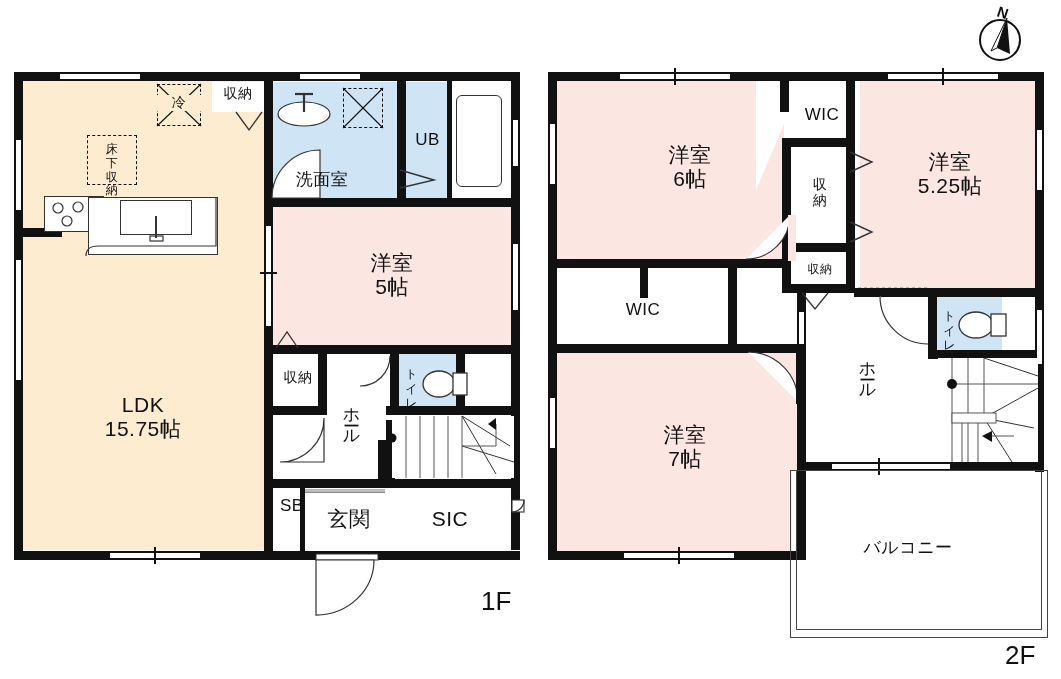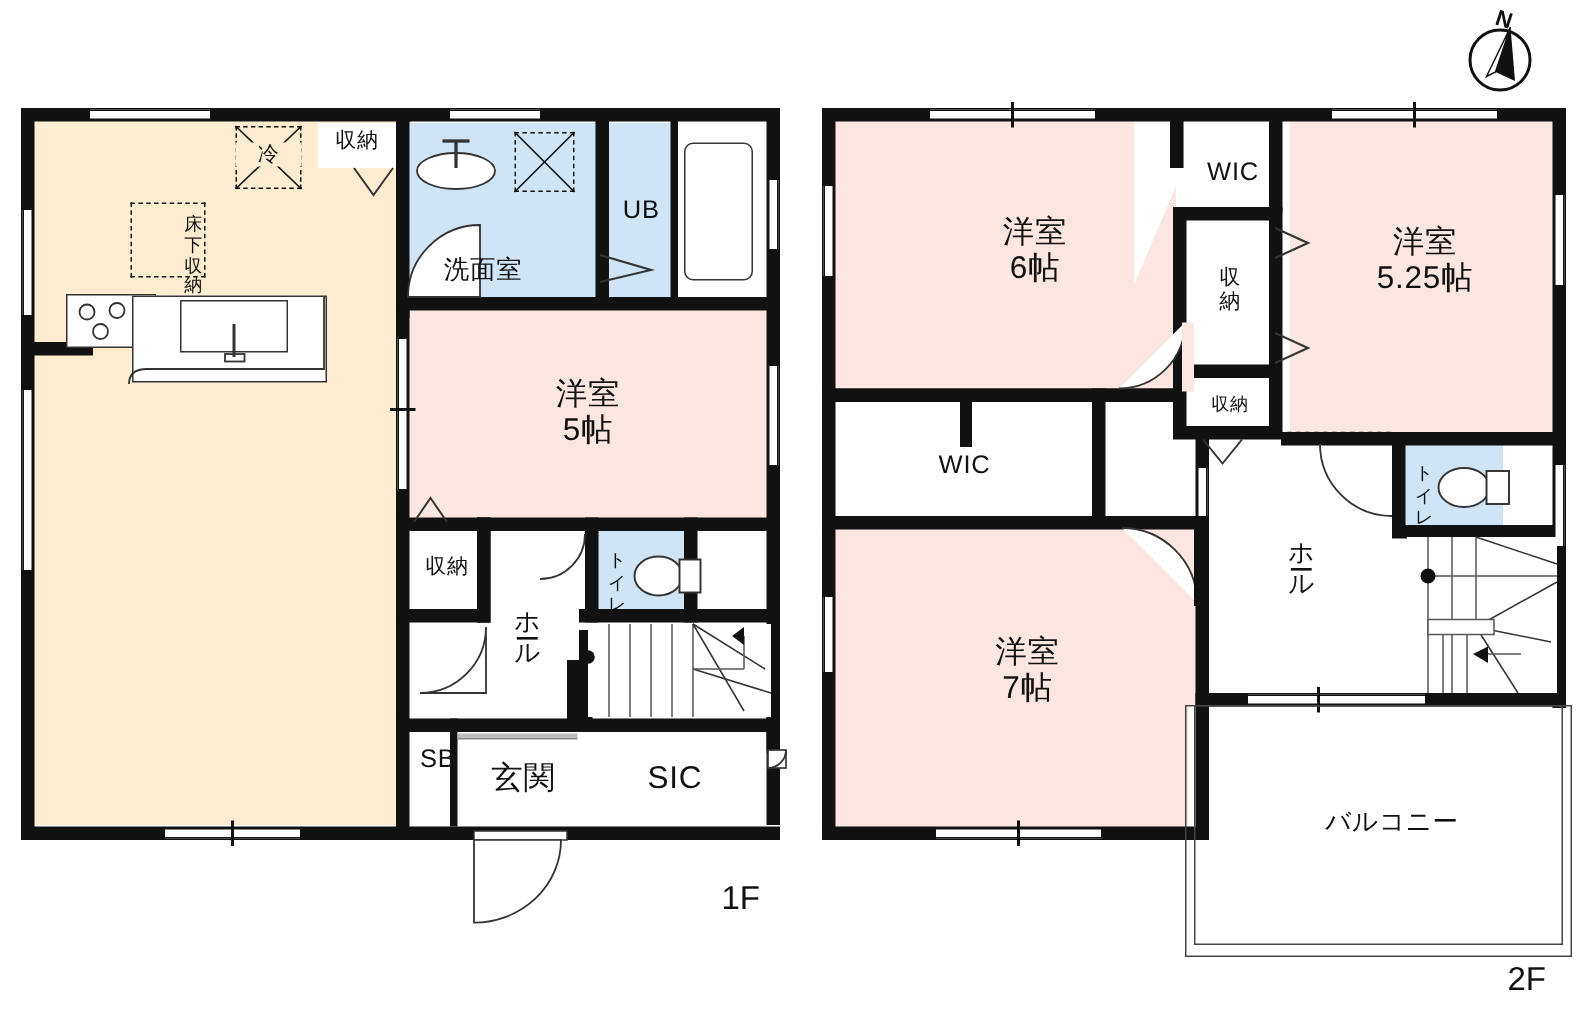--- a/index.html
+++ b/index.html
@@ -13,21 +13,21 @@
   .fill-room{background:#FCE6E2;}
   .fill-wet{background:#CFE4F5;}
   .fill-white{background:#FFFFFF;}
   .label{position:absolute;text-align:center;line-height:1.12;
          white-space:nowrap;letter-spacing:.5px;}
   .lbl-lg{font-size:21px;}
   .lbl-md{font-size:17px;}
   .lbl-sm{font-size:14px;}
   .lbl-xs{font-size:12px;}
   .vert{writing-mode:vertical-rl;text-orientation:upright;letter-spacing:1px;}
-  .floor-tag{position:absolute;font-size:22px;color:#111;}
+  .floor-tag{position:absolute;font-size:26px;color:#111;}
   
   .win{position:absolute;background:#ffffff;border-top:1.5px solid #111;
        border-bottom:1.5px solid #111;box-sizing:border-box;}
   .win-v{position:absolute;background:#ffffff;border-left:1.5px solid #111;
          border-right:1.5px solid #111;box-sizing:border-box;}
   .win-mid{position:absolute;background:#111;}
   .thin{position:absolute;background:#555;}
   .dash{position:absolute;border:1.4px dashed #111;box-sizing:border-box;}
   .outline{position:absolute;border:1.3px solid #333;box-sizing:border-box;}
   svg{position:absolute;overflow:visible;}
@@ -109,21 +109,21 @@
   </svg>
 
   <div class="dash" style="left:157px; top:84px; width:44px; height:42px;"></div>
   <svg style="left:157px;top:84px;width:44px;height:42px;">
     <line x1="0" y1="0" x2="44" y2="42" stroke="#111" stroke-width="1.1"></line>
     <line x1="44" y1="0" x2="0" y2="42" stroke="#111" stroke-width="1.1"></line>
   </svg>
   <div class="label lbl-sm" style="left:157px; top:95px; width:44px; background:#FDECCF;">冷</div>
 
   <div class="dash" style="left:87px; top:135px; width:50px; height:50px;"></div>
-  <div class="label lbl-xs" style="left:104px; top:143px; width:50px;">
+  <div class="label lbl-xs" style="left:87px; top:143px; width:50px;">
     <span style="display:inline-block;width:24px;white-space:normal;line-height:1.15;">床下収納</span>
   </div>
 
   <svg style="left:276px;top:86px;width:60px;height:46px;">
     <ellipse cx="28" cy="28" rx="26" ry="12" fill="#fff" stroke="#333" stroke-width="1.2"></ellipse>
     <line x1="28" y1="8" x2="28" y2="26" stroke="#333" stroke-width="2.2"></line>
     <line x1="19" y1="8" x2="37" y2="8" stroke="#333" stroke-width="2.2"></line>
   </svg>
   <div class="dash" style="left:343px; top:88px; width:40px; height:40px;"></div>
   <svg style="left:343px;top:88px;width:40px;height:40px;">
@@ -175,20 +175,24 @@
     <rect x="0" y="0" width="12" height="12" fill="#fff" stroke="#333" stroke-width="1.1"></rect>
     <path d="M12 0 A12 12 0 0 1 0 12" fill="none" stroke="#333" stroke-width="1.2"></path>
   </svg>
   <svg style="left:316px;top:560px;width:62px;height:60px;">
     <rect x="0" y="-6" width="62" height="6" fill="#fff" stroke="#333" stroke-width="1"></rect>
     <path d="M0 0 L0 58 A58 58 0 0 0 58 0 Z" fill="#fff" stroke="#333" stroke-width="1.2" transform="scale(1,0.95)"></path>
   </svg>
   <div class="thin" style="left:305px; top:489px; width:80px; height:3px;background:#bbb;"></div>
   <div class="thin" style="left:305px; top:492px; width:80px; height:1px;background:#888;"></div>
 
+  <div class="label lbl-lg" style="left:83px; top:393px; width:120px;">
+    <div>LDK</div>
+    <div>15.75帖</div>
+  </div>
   <div class="label lbl-md" style="left:282px; top:170px; width:80px;">洗面室</div>
   <div class="label lbl-md" style="left:405px; top:130px; width:45px;">UB</div>
   <div class="label lbl-lg" style="left:332px; top:251px; width:120px;">
     <div>洋室</div>
     <div>5帖</div>
   </div>
   <div class="label lbl-md vert" style="left:342px; top:396px;">ホール</div>
   <div class="label lbl-xs vert" style="left:404px; top:360px;">トイレ</div>
   <div class="label lbl-lg" style="left:304px; top:507px; width:90px;">玄関</div>
   <div class="label lbl-lg" style="left:400px; top:507px; width:100px;">SIC</div>
@@ -313,21 +317,21 @@
   <div class="label lbl-lg" style="left:350px; top:150px; width:120px;">
     <div>洋室</div>
     <div>5.25帖</div>
   </div>
   <div class="label lbl-lg" style="left:90px; top:423px; width:110px;">
     <div>洋室</div>
     <div>7帖</div>
   </div>
   <div class="label lbl-md vert" style="left:318px; top:350px;">ホール</div>
   <div class="label lbl-xs vert" style="left:402px; top:302px;">トイレ</div>
-  <div class="label lbl-md" style="left:308px; top:538px; width:160px;">バルコニー</div>
+  <div class="label lbl-md" style="left:288px; top:538px; width:160px;">バルコニー</div>
   <div class="label lbl-md" style="left:252px; top:105px; width:60px;">WIC</div>
   <div class="label lbl-md" style="left:68px;  top:300px; width:70px;">WIC</div>
   <div class="label lbl-sm" style="left:252px; top:176px; width:56px;line-height:1.15;">
     <span style="display:inline-block;width:20px;white-space:normal;">収納</span>
   </div>
   <div class="label lbl-xs" style="left:250px; top:263px; width:60px;">収納</div>
 
   <div class="floor-tag" style="left:465px; top:640px;">2F</div>
 </div>
 

